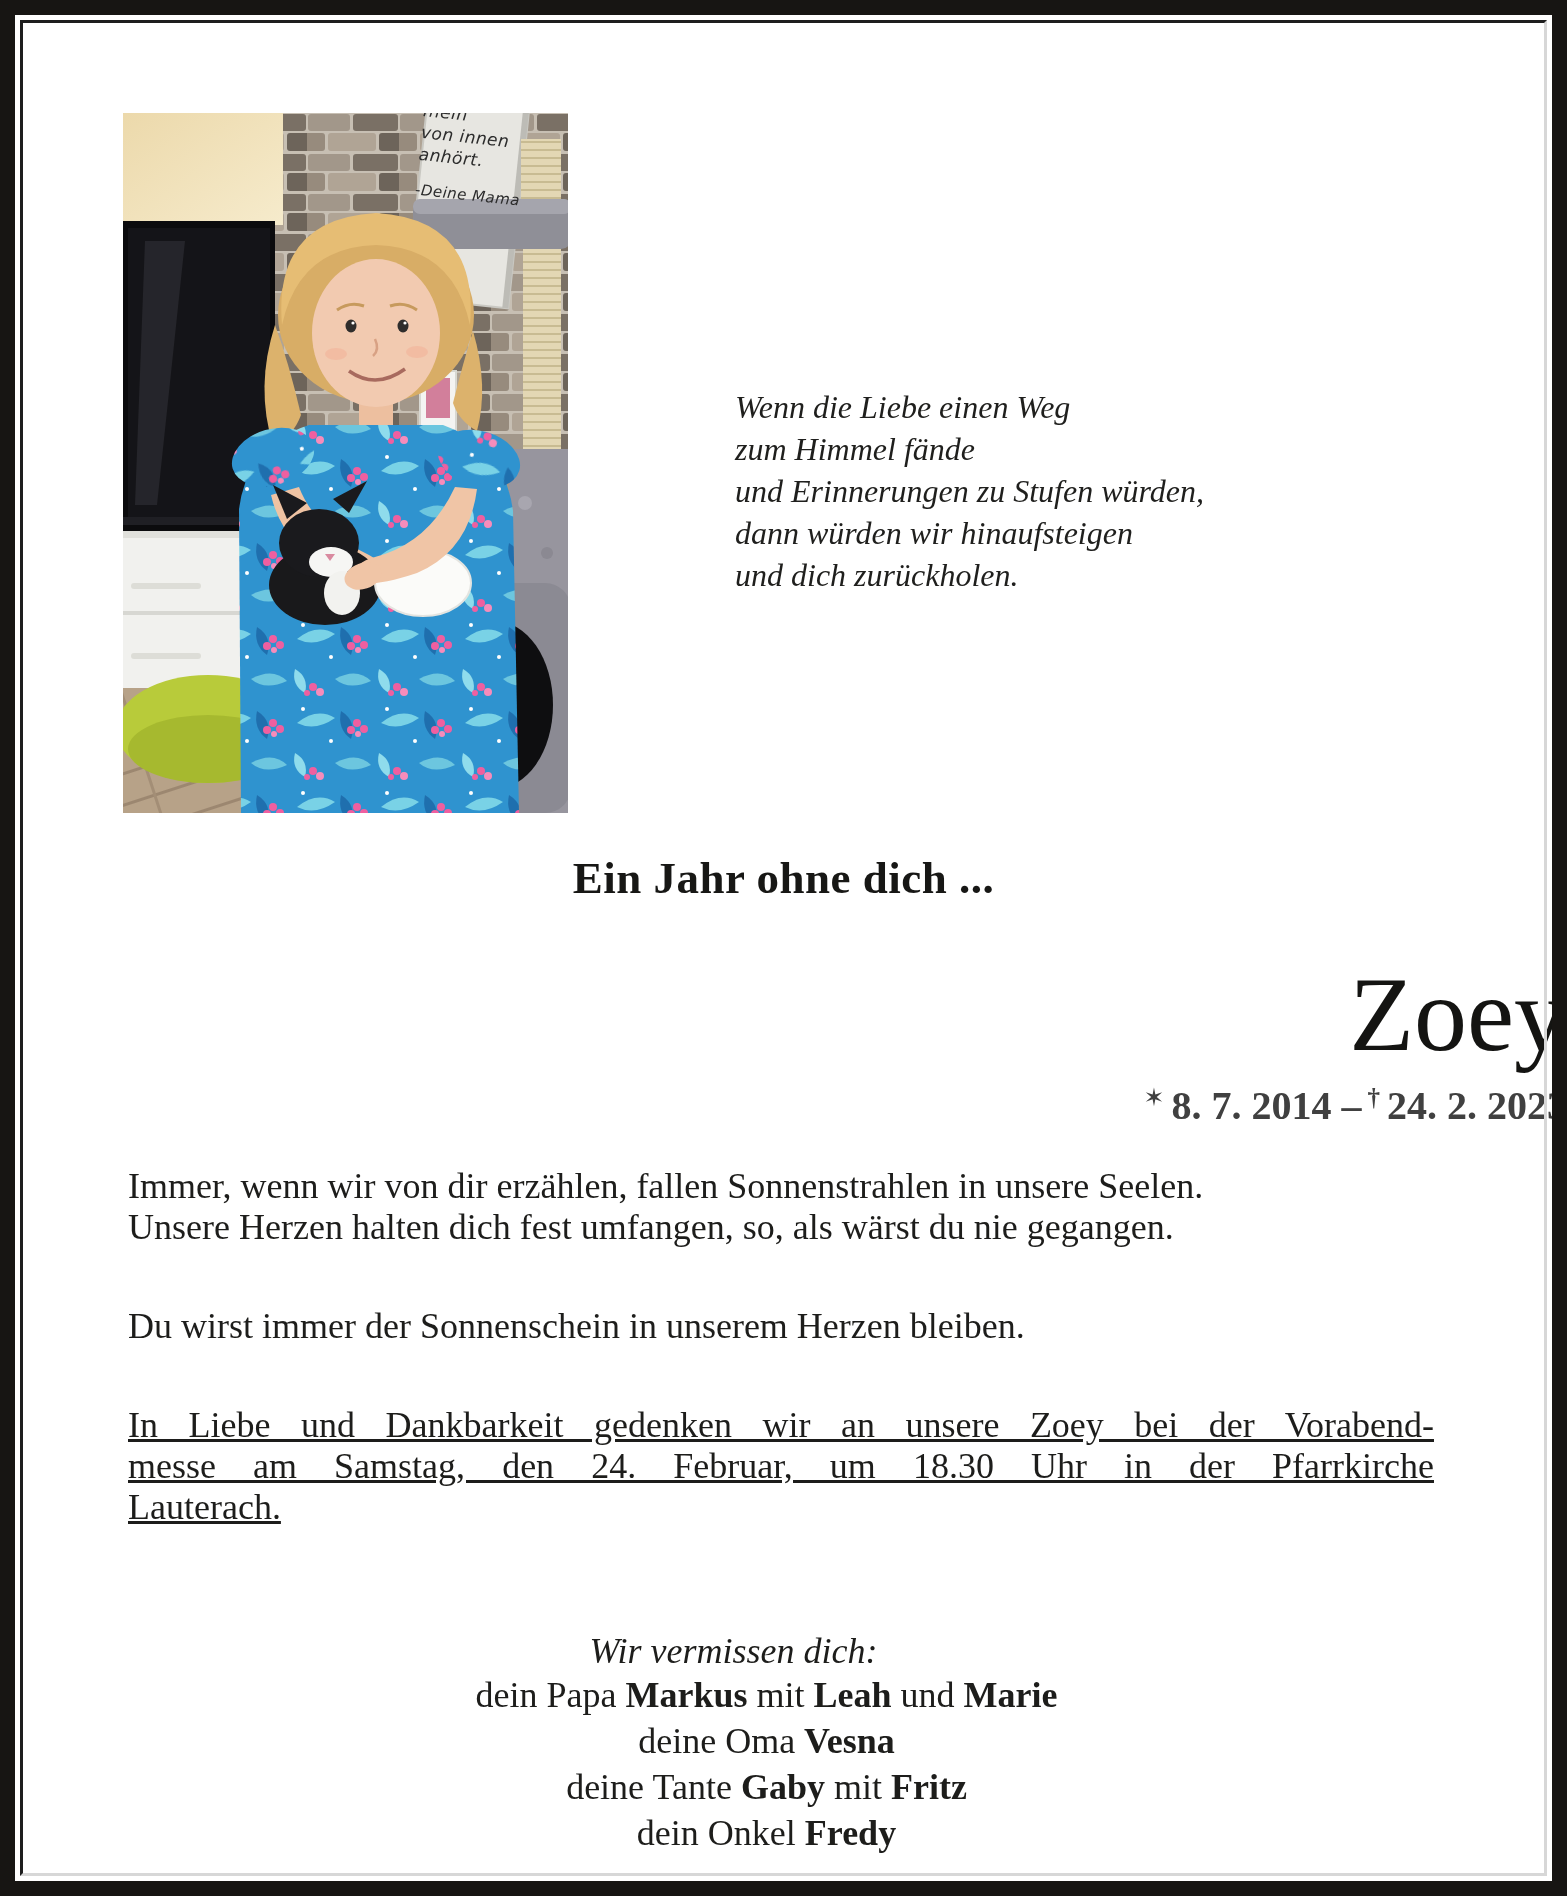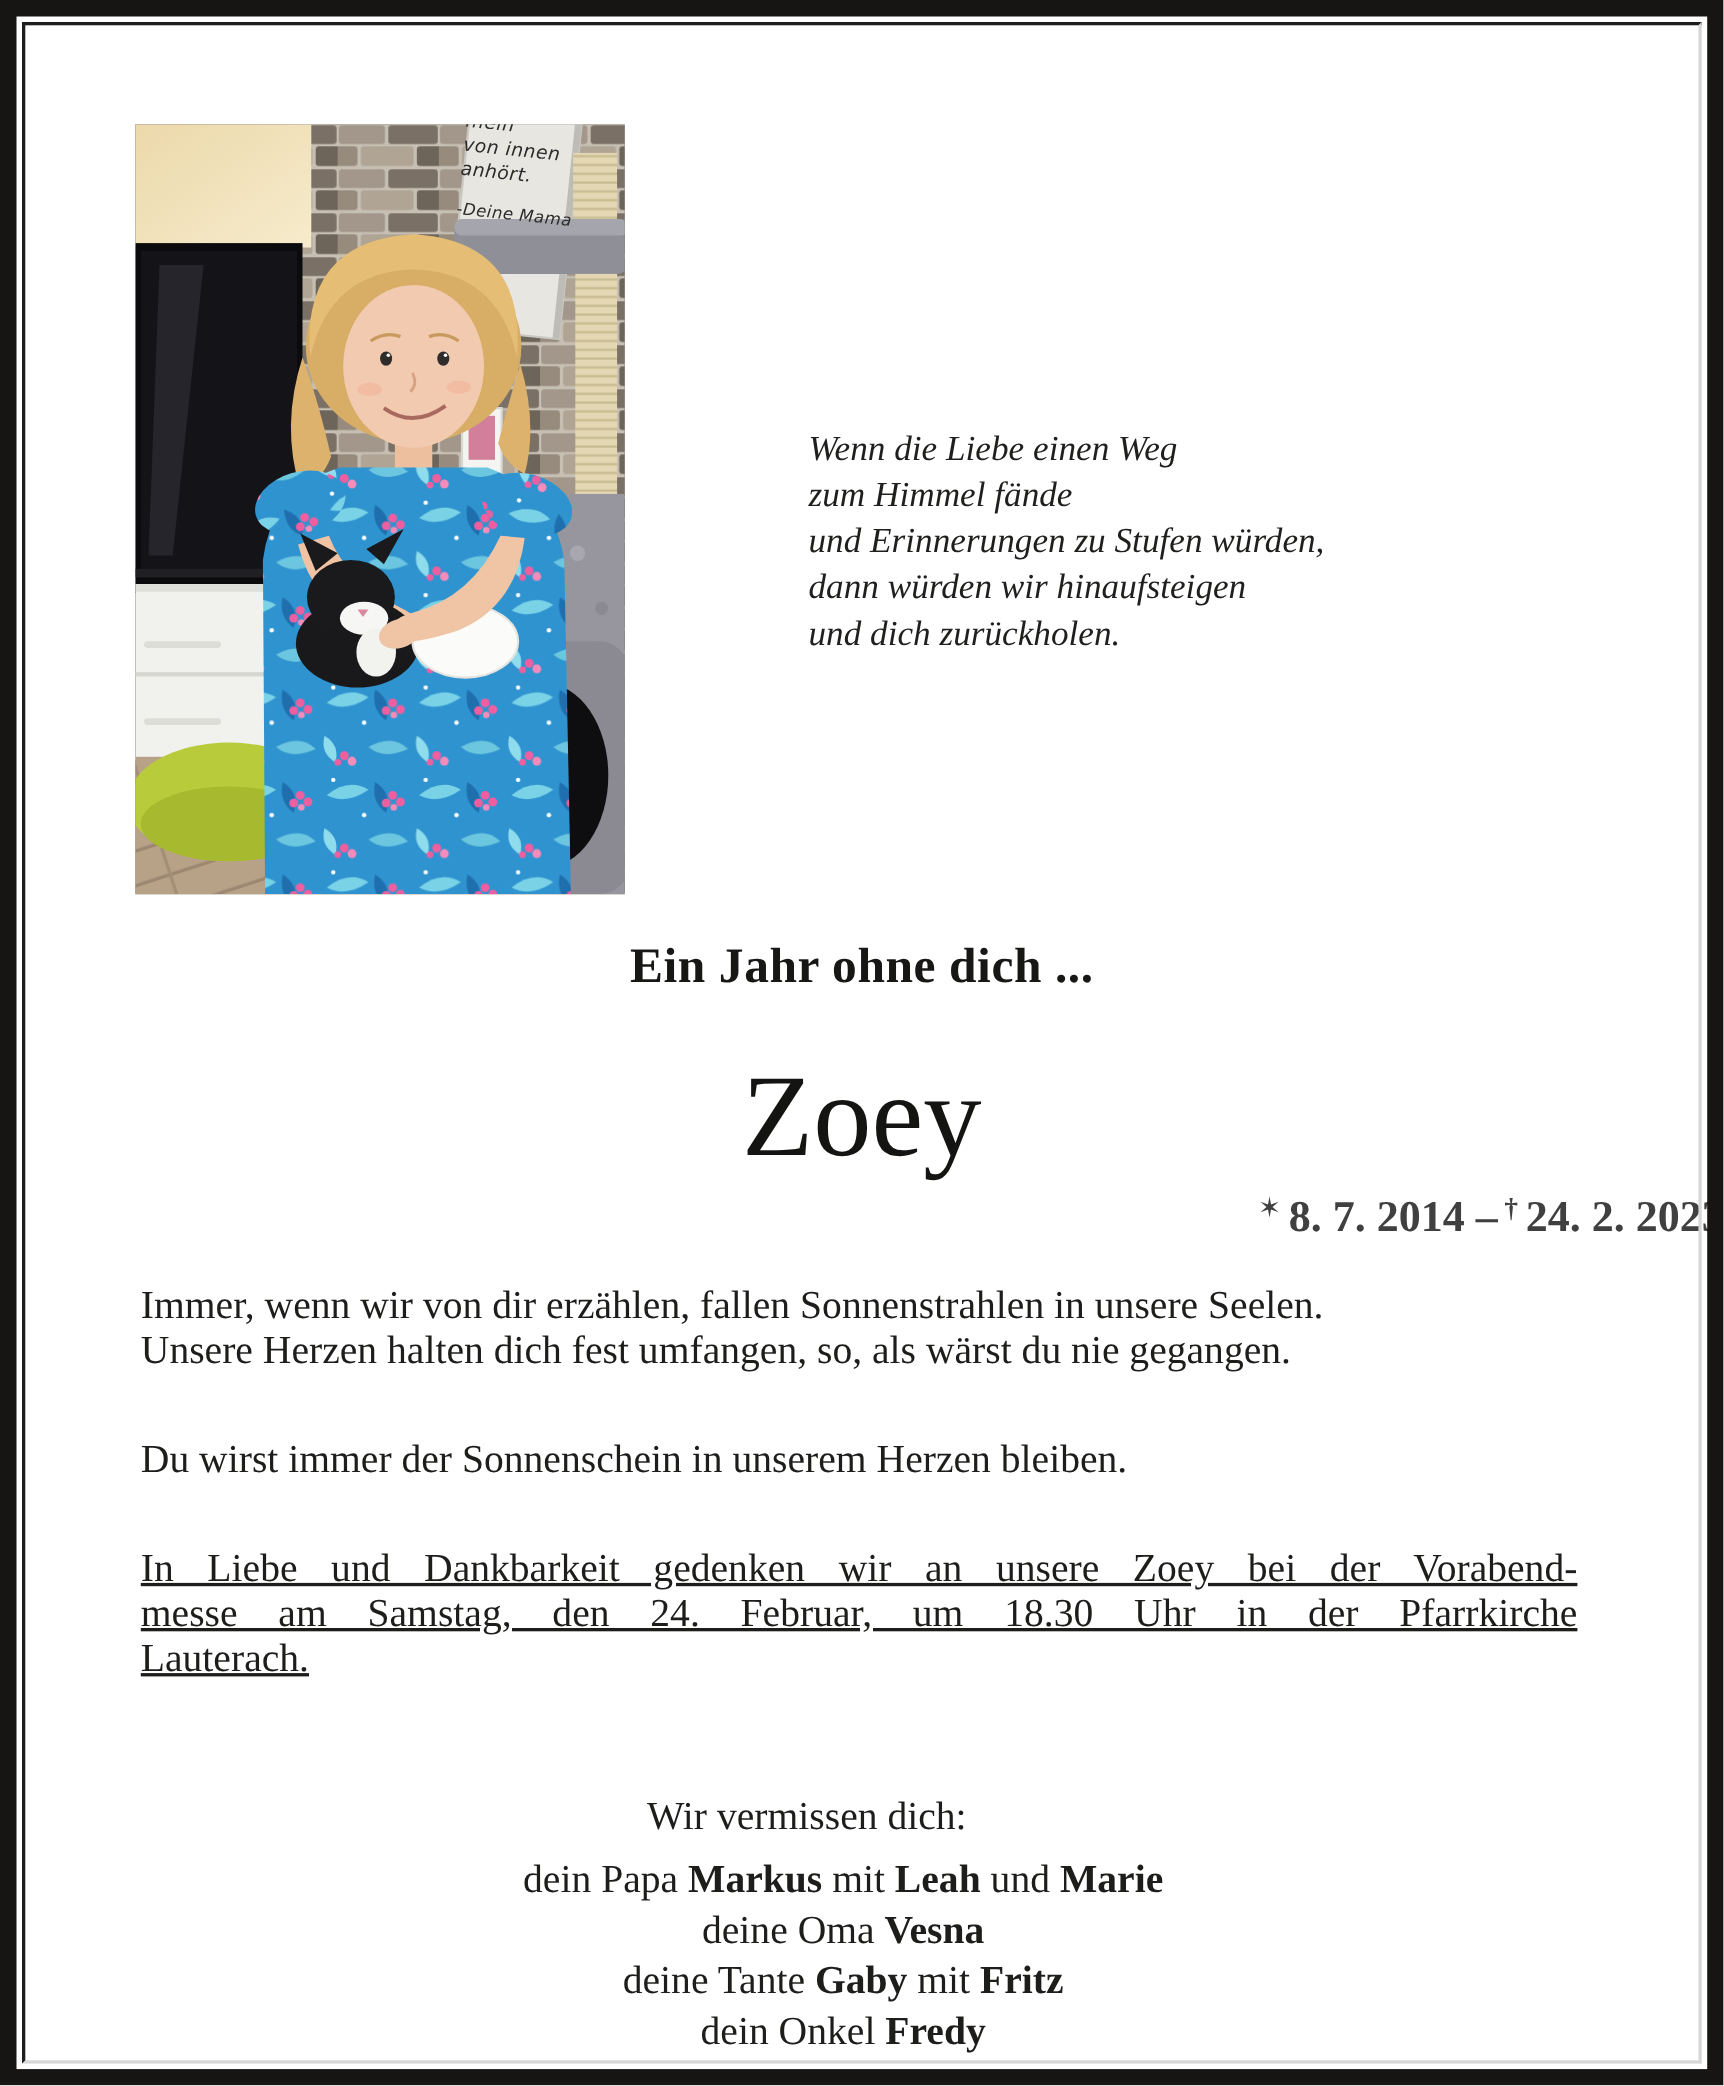--- a/index.html
+++ b/index.html
@@ -25,42 +25,42 @@
     position:absolute;left:735px;top:386px;width:600px;
     font-style:italic;font-size:32px;line-height:42px;color:#1f1f1d;
   }
 
   
   .anniversary{
     position:absolute;left:0;right:0;top:852px;text-align:center;
     font-size:45px;font-weight:700;letter-spacing:.5px;color:#171715;
   }
   .deceased-name{
-    position:absolute;left:0;right:0;top:952px;text-align:center;
+    position:absolute;left:0;right:0;top:952px;text-align:right;
     font-size:106px;line-height:125px;font-weight:400;color:#141412;
   }
   .life-dates{
     position:absolute;left:0;right:0;top:1082px;text-align:right;
     font-size:40px;font-weight:700;color:#404040;
   }
   .life-dates .sym{font-size:25px;vertical-align:13px;}
   .life-dates .star{font-family:"DejaVu Sans","Liberation Serif",serif;margin-right:7px;}
   .life-dates .dagger{margin-right:7px;}
   .life-dates .sep{margin:0 6px 0 10px;}
 
   
   .bodytext{position:absolute;left:128px;top:1166px;width:1306px;font-size:36px;line-height:41px;color:#1d1d1b;}
   .para{margin-bottom:58px;}
   .para:last-child{margin-bottom:0;}
   .para.justify .line{text-align:justify;text-align-last:justify;text-decoration:underline;}
   .para.justify .line:last-child{text-align:left;text-align-last:left;}
 
   
   .closing{position:absolute;left:0;right:0;top:1630px;text-align:center;font-size:36px;color:#1d1d1b;}
-  .closing-heading{margin-right:100px;margin-bottom:13px;}
+  .closing-heading{margin-right:100px;font-style:italic;}
   .family-entries .entry{line-height:46px;margin-right:34px;}
   .b{font-weight:700;}
 </style>
 </head>
 <body>
 
 <div class="page">
 
   <div class="photo">
     <svg viewBox="0 0 445 700">

